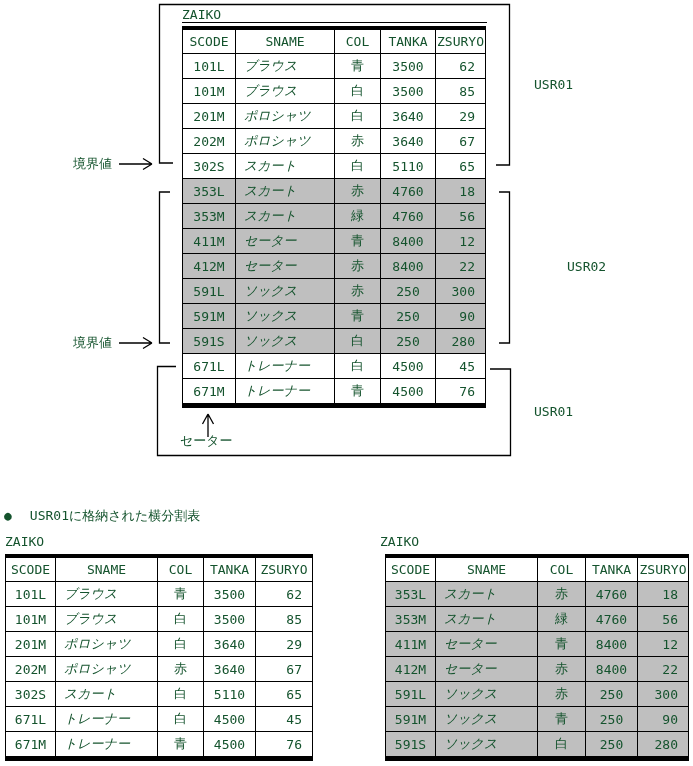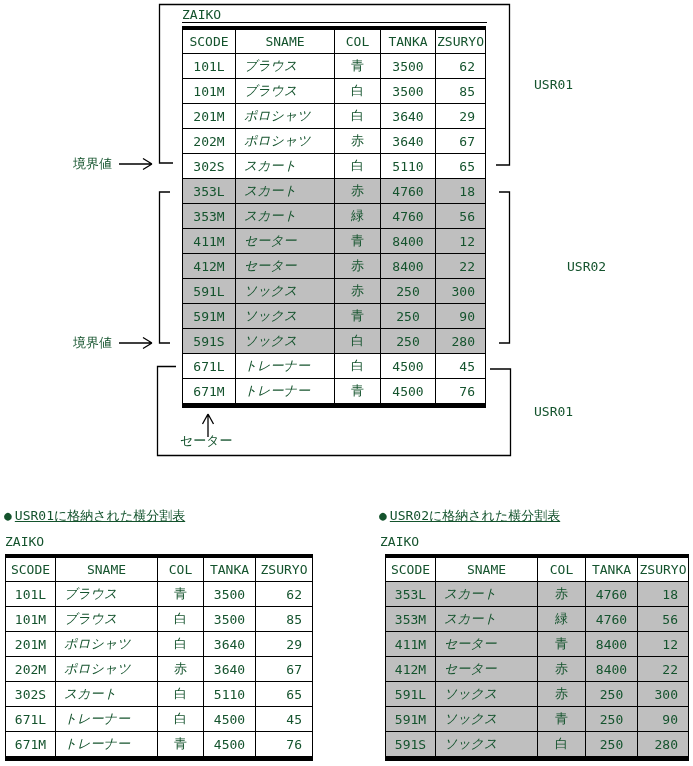--- a/index.html
+++ b/index.html
@@ -4,21 +4,21 @@
 <style>
   html,body { margin:0; padding:0; background:#ffffff; }
   .canvas {
     position:relative; width:693px; height:766px; background:#ffffff;
     font-family:"DejaVu Sans Mono", monospace; font-size:13px; color:#14532d;
     overflow:hidden;
   }
   .overlay { position:absolute; left:0; top:0; pointer-events:none; }
   .overlay path { stroke:#000; stroke-width:1.3; fill:none; }
   .lbl { position:absolute; white-space:nowrap; line-height:15px; }
-  .heading span + span { margin-left:3px;text-decoration:underline; }
+  .heading span + span { margin-left:18px; }
   .hline { position:absolute; height:1px; background:#000; }
   .dtable {
     position:absolute; border-collapse:collapse; table-layout:fixed;
     border-left:1px solid #000; border-right:1px solid #000;
     border-top:4px solid #000; border-bottom:5px solid #000;
   }
   .dtable th, .dtable td {
     border:1px solid #000; font-weight:normal; font-size:13px;
     padding:0; text-align:center; white-space:nowrap; overflow:hidden;
   }
@@ -238,23 +238,20 @@
         <tr>
           <td>671M</td>
           <td>トレーナー</td>
           <td>青</td>
           <td>4500</td>
           <td>76</td>
         </tr>
       </tbody>
     </table>
 
-  <div class="lbl heading" style="left:379px;top:508px">
-    <span>●</span><span>USR02に格納された横分割表</span>
-  </div>
   <div class="lbl" style="left:380px;top:534px">ZAIKO</div>
   <table class="dtable" style="left:385px;top:554px">
       <colgroup>
         <col style="width: 50px;">
         <col style="width: 102px;">
         <col style="width: 48px;">
         <col style="width: 52px;">
         <col style="width: 51px;">
       </colgroup>
       <thead>

